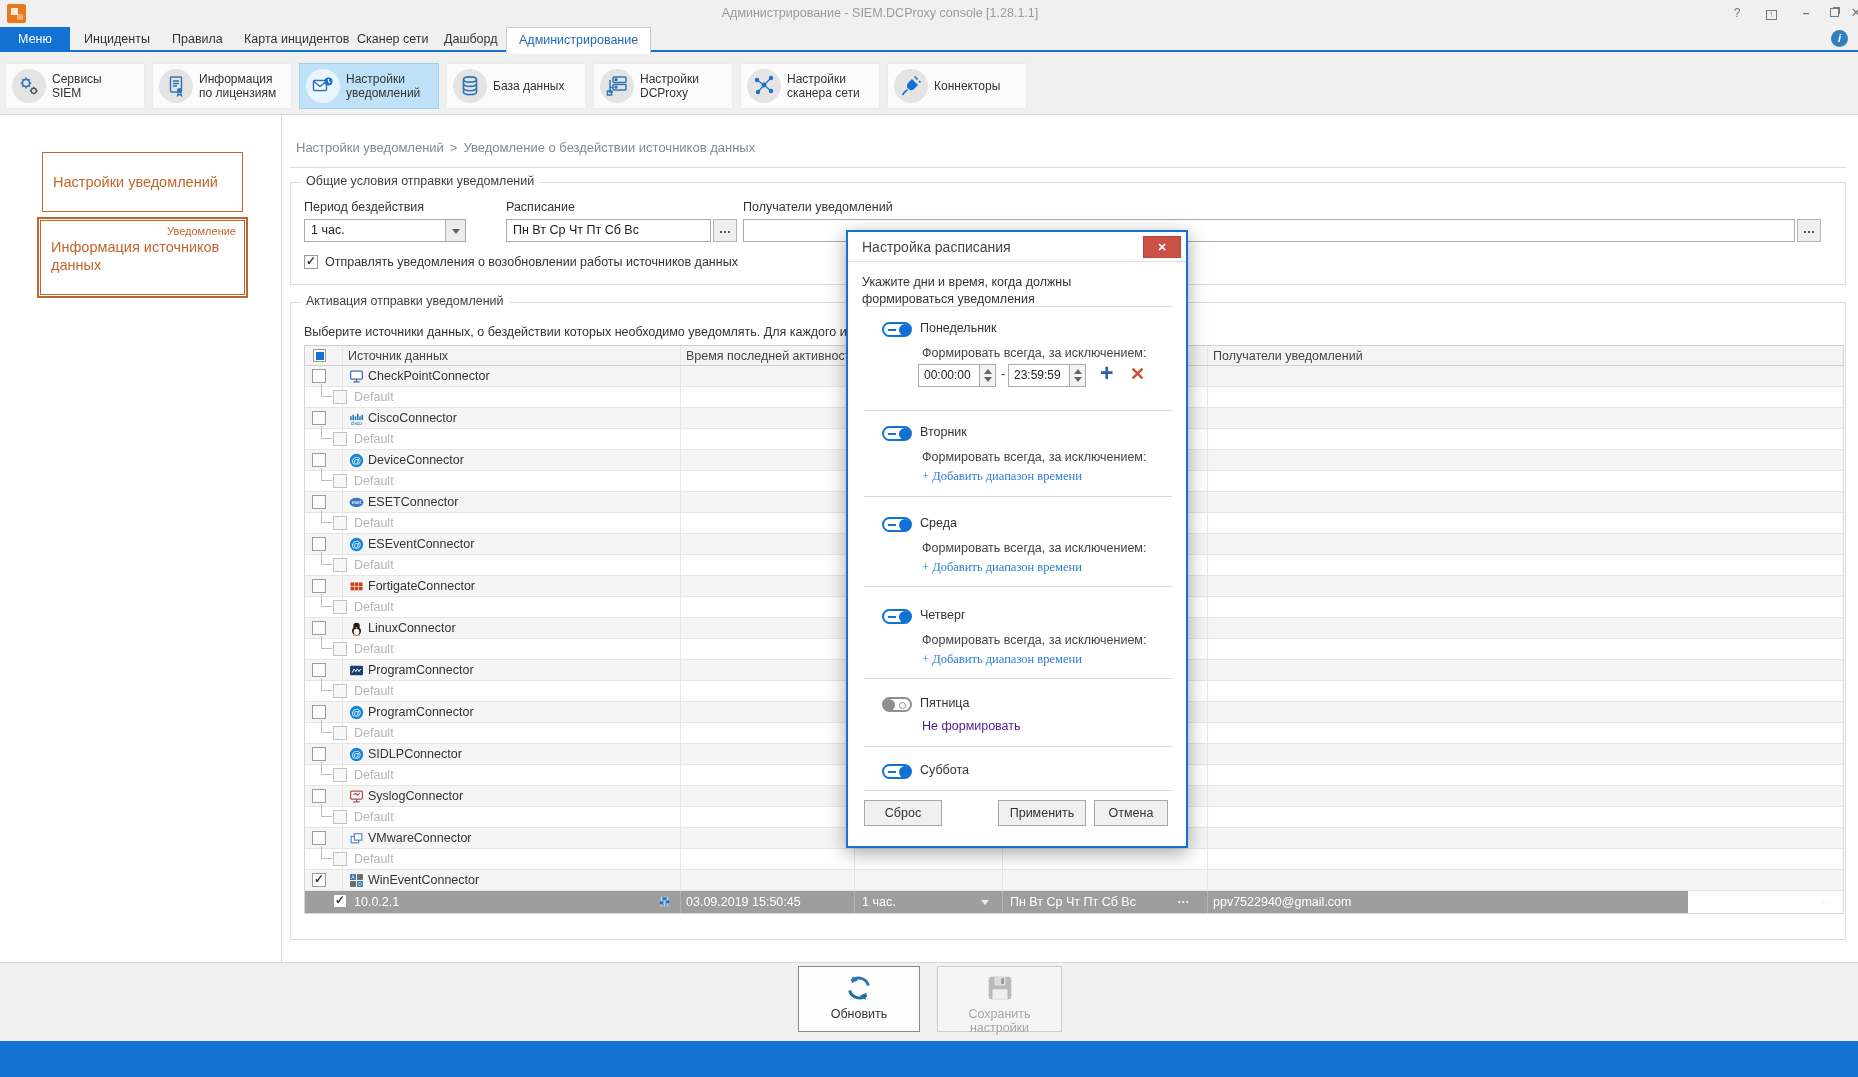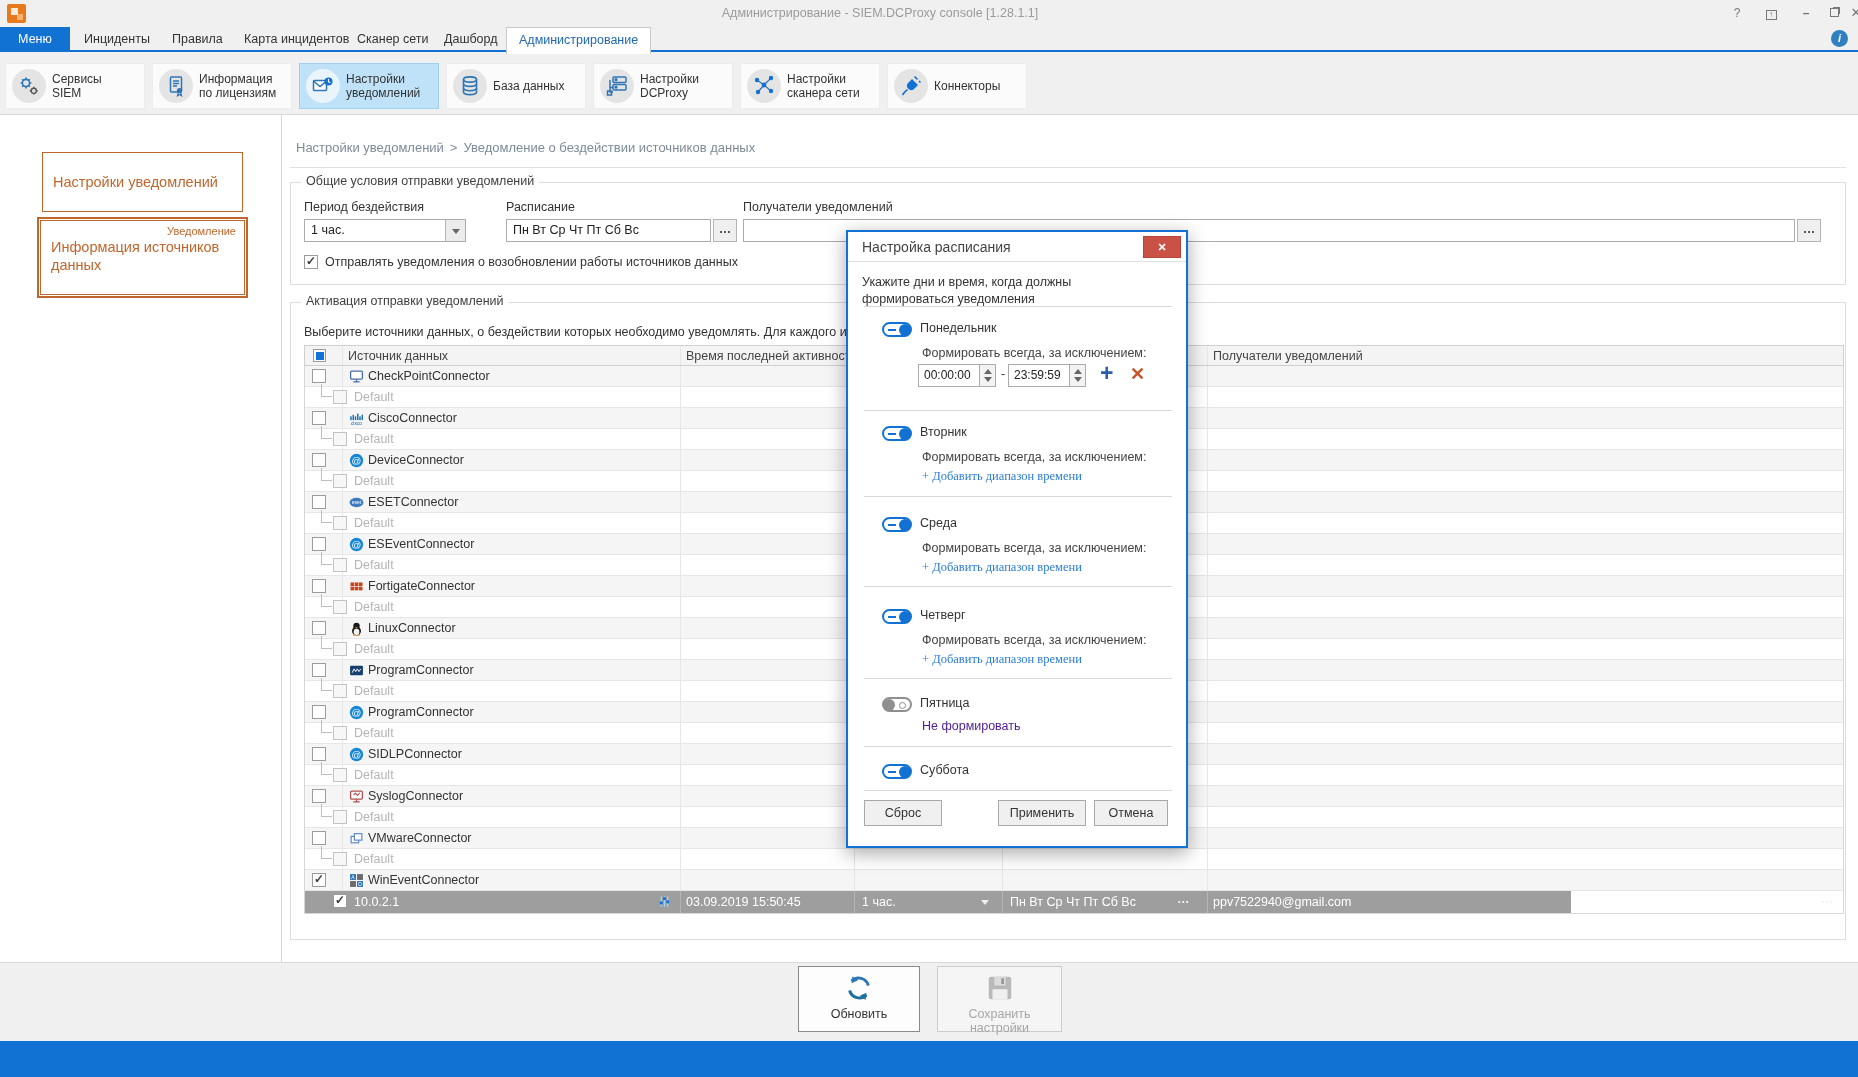--- a/index.html
+++ b/index.html
@@ -81,21 +81,21 @@
   .trow{position:relative;width:1538px;height:21px;border-bottom:1px solid #e6e6e6;background:#fff;}
   .trow.stripe{background:#f5f5f5;}
   .colline{position:absolute;top:0;bottom:0;width:0;border-right:1px solid #e6e6e6;}
   .trow .cb{position:absolute;left:7px;top:3px;}
   .trow .rowic{position:absolute;left:44px;top:3px;}
   .trow .rname{position:absolute;left:63px;top:3px;color:#333;}
   .trow .elbow{position:absolute;left:16px;top:-3px;width:11px;height:13px;border-left:1px solid #bdbdbd;border-bottom:1px solid #bdbdbd;}
   .trow .ccb{position:absolute;left:28px;top:3px;}
   .trow .dflt{position:absolute;left:49px;top:3px;color:#b4b4b4;}
 
-  #selrow{position:relative;width:1266px;height:22px;background:#9e9e9e;color:#fff;}
+  #selrow{position:relative;width:1383px;height:22px;background:#9e9e9e;color:#fff;}
   #selrow .colline{border-right:1px solid #b4b4b4;}
   #selrow .txt{position:absolute;top:4px;}
   #selrow .caret{position:absolute;left:676px;top:9px;border:4px solid transparent;border-top:5px solid #ededed;}
   #selrow .wdots{position:absolute;top:1px;font-weight:bold;color:#f2f2f2;letter-spacing:1px;}
 
   
   #dialog{position:absolute;left:846px;top:230px;width:342px;height:618px;background:#fff;border:2px solid #1272d4;box-shadow:0 5px 18px rgba(0,0,0,.35);z-index:50;}
   #dlg-title{position:absolute;left:0;top:0;width:100%;height:30px;border-bottom:1px solid #e0e0e0;}
   #dlg-title .t{position:absolute;left:14px;top:7px;font-size:14px;color:#444;}
   #dlg-close{position:absolute;right:5px;top:4px;width:38px;height:22px;background:#ca5146;border:1px solid #b5463c;color:#fff;text-align:center;line-height:20px;font-size:11px;font-weight:bold;}

